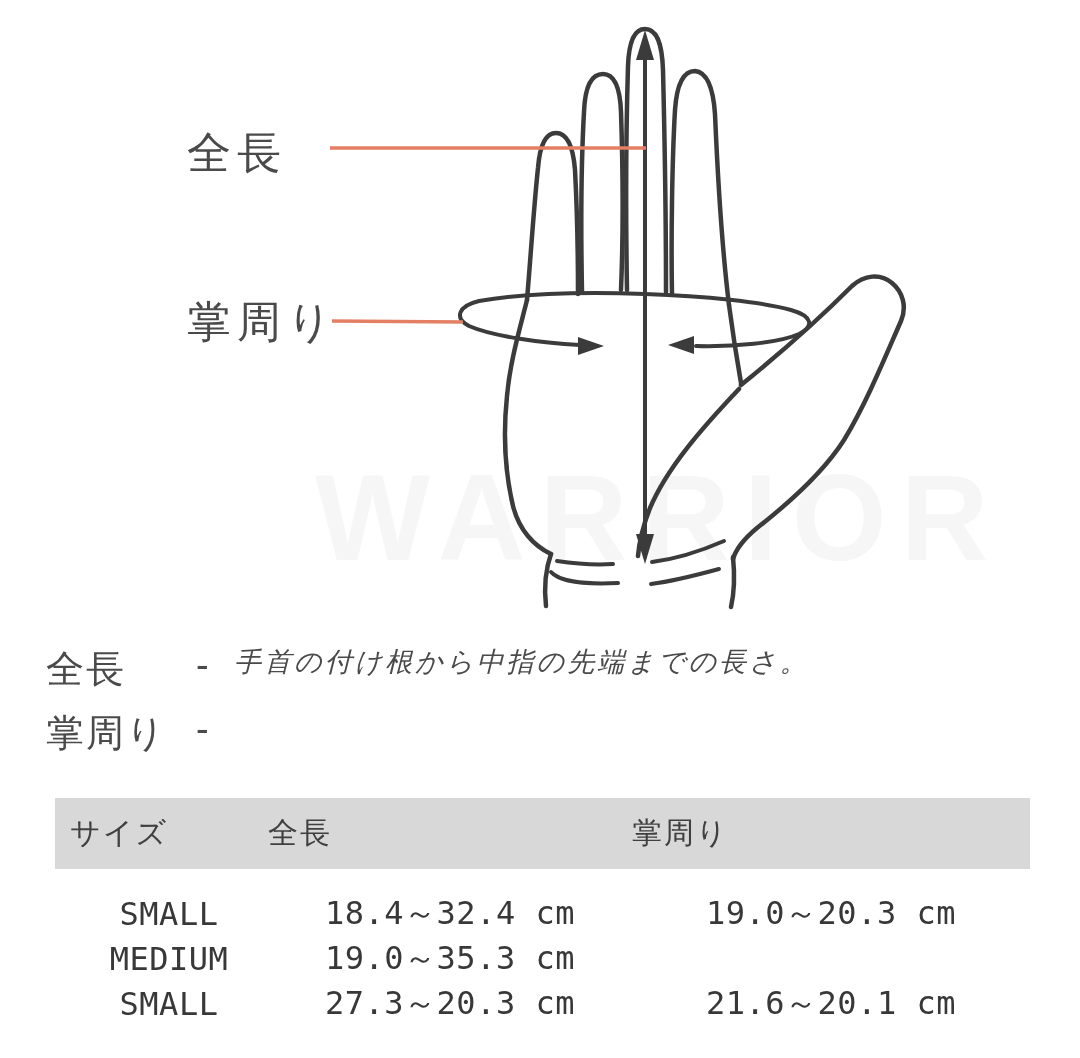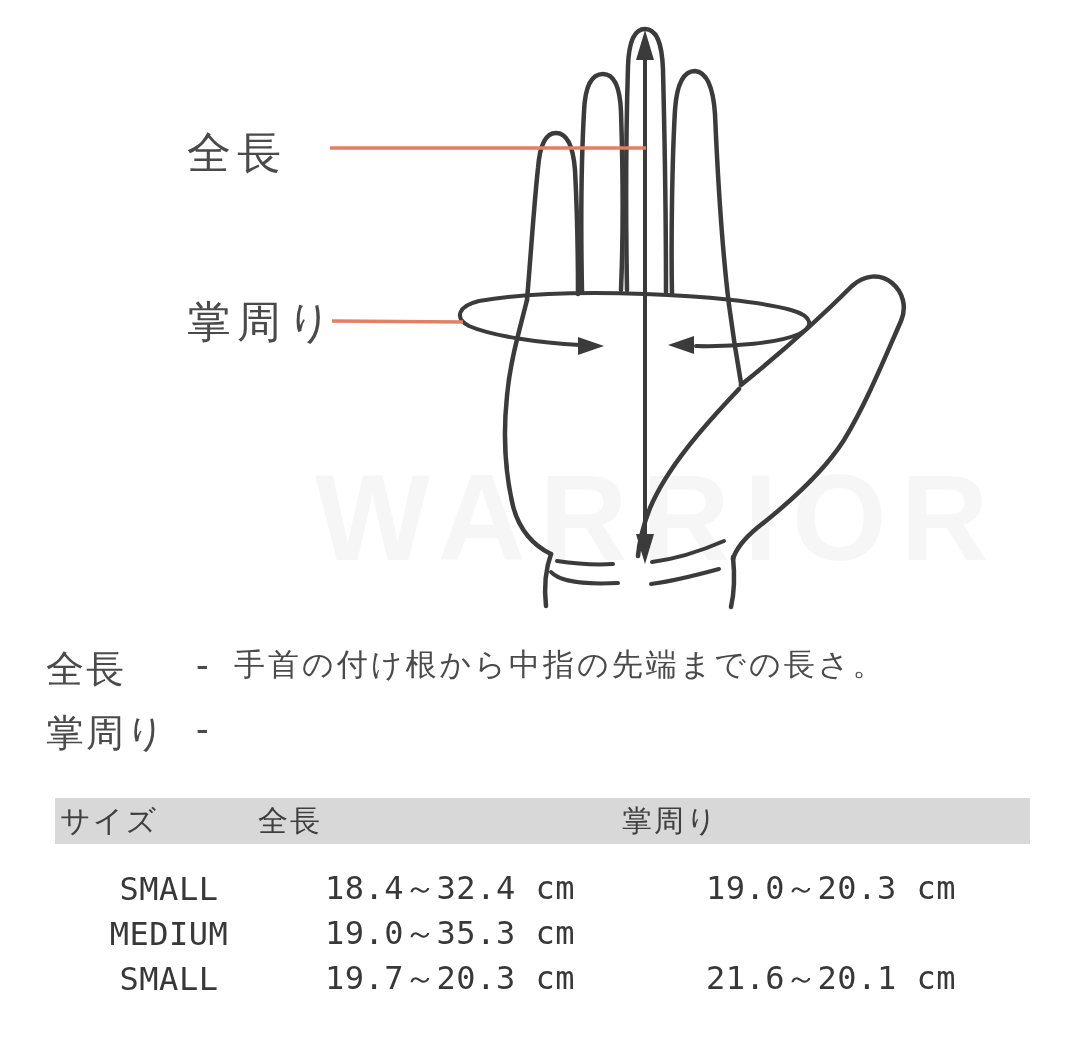--- a/index.html
+++ b/index.html
@@ -31,26 +31,26 @@
     position:absolute;font-size:44px;letter-spacing:6px;color:var(--text);
     font-weight:500;white-space:nowrap;
   }
   .label-total{left:187px;top:124px;}
   .label-palm{left:187px;top:293px;}
   
   .definitions{position:absolute;left:46px;top:644px;width:1000px;}
   .def-row{display:grid;grid-template-columns:150px 38px 1fr;align-items:start;height:64px;}
   .def-term{font-size:38px;letter-spacing:2px;white-space:nowrap;}
   .def-dash{font-size:38px;}
-  .def-desc{font-size:31px;letter-spacing:3px;white-space:nowrap;}
+  .def-desc{font-size:27px;letter-spacing:3px;white-space:nowrap;font-style:italic;}
   
   .size-table{position:absolute;left:55px;top:798px;width:975px;}
   .table-head{
     display:grid;grid-template-columns:198px 364px 1fr;align-items:center;
-    height:46px;background:var(--table_header_bg);padding-left:5px;box-sizing:border-box;
+    height:71px;background:var(--table_header_bg);padding-left:15px;box-sizing:border-box;
   }
   .th{font-size:30px;letter-spacing:2px;color:#3f3f3f;font-weight:500;white-space:nowrap;}
   .table-body{margin-top:22px;padding-left:15px;}
   .tr{display:grid;grid-template-columns:198px 364px 1fr;align-items:center;height:45px;text-align:center;}
   .td{
     font-family:"DejaVu Sans Mono", monospace;font-size:32px;color:var(--value_text);
     letter-spacing:0.5px;white-space:nowrap;
   }
 </style>
 </head>
@@ -119,19 +119,19 @@
         <span class="td">SMALL</span>
         <span class="td">18.4～32.4 cm</span>
         <span class="td">19.0～20.3 cm</span>
       </div>
       <div class="tr">
         <span class="td">MEDIUM</span>
         <span class="td">19.0～35.3 cm</span>
       </div>
       <div class="tr">
         <span class="td">SMALL</span>
-        <span class="td">19.7～20.3 cm</span>
+        <span class="td">27.3～20.3 cm</span>
         <span class="td">21.6～20.1 cm</span>
       </div>
     </div>
   </div>
 
 </div>
 
 </body></html>

